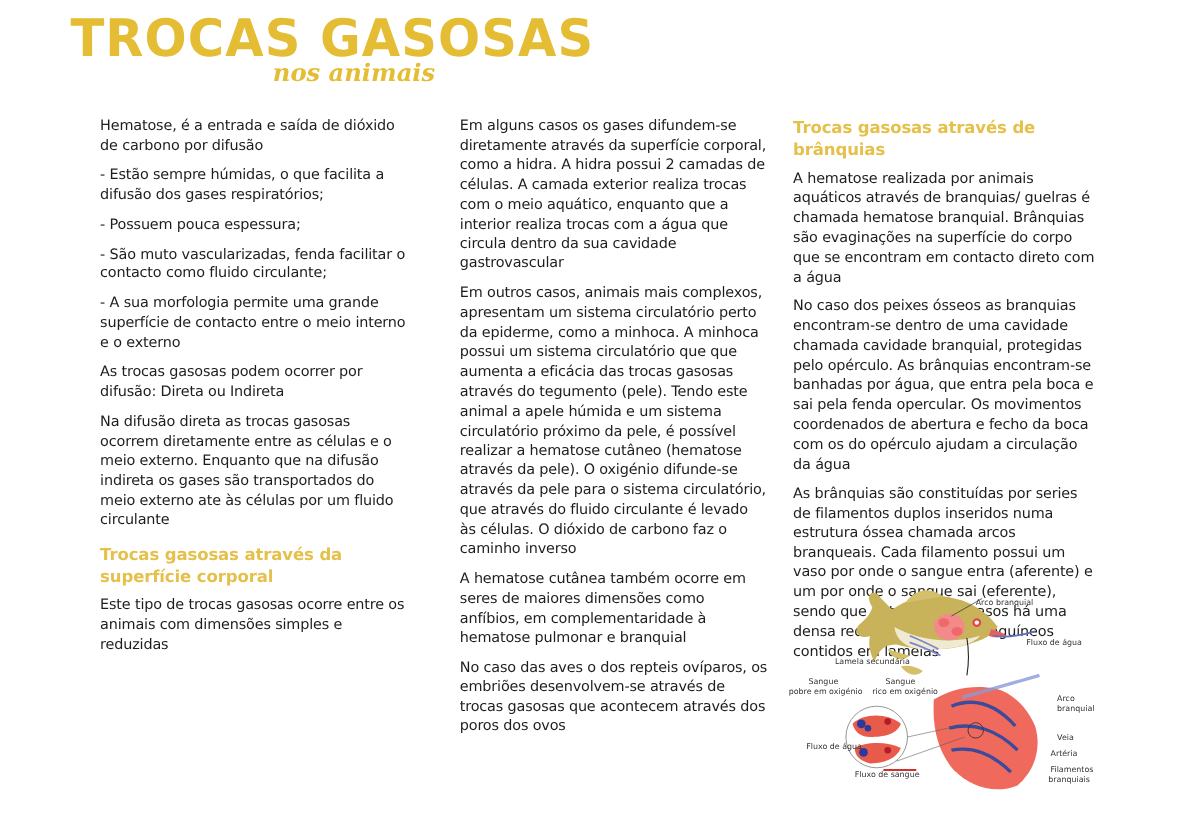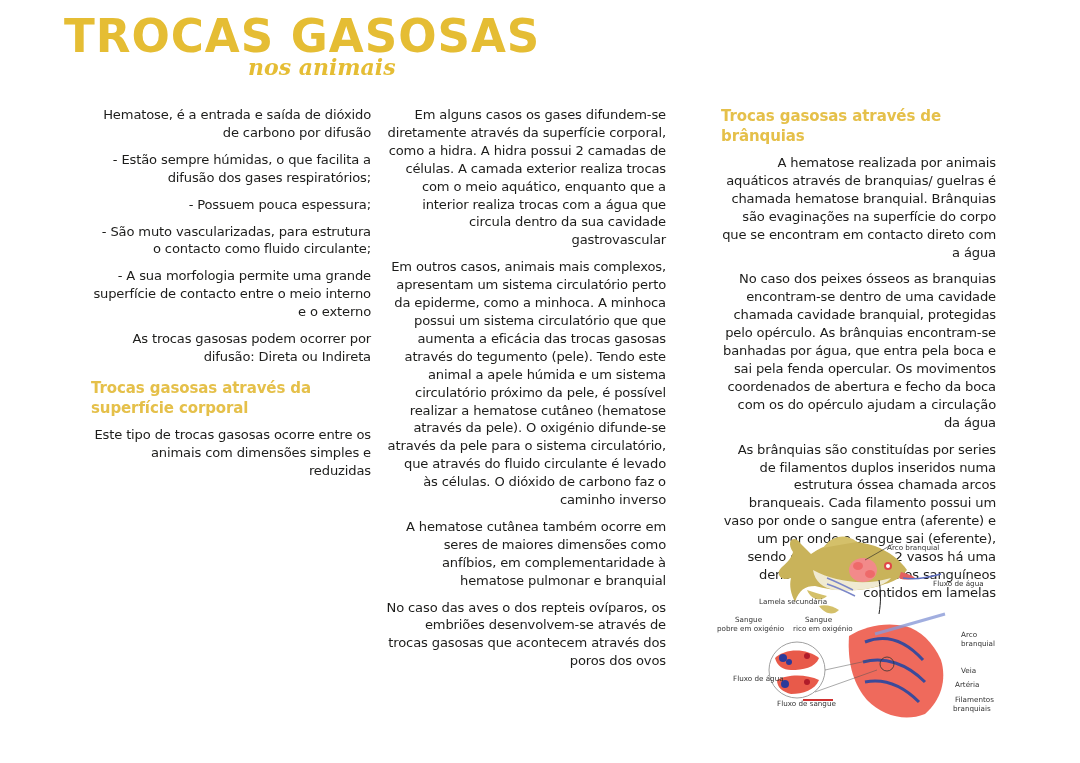--- a/index.html
+++ b/index.html
@@ -1,44 +1,45 @@
 <!DOCTYPE html>
 <html><head>
 <meta charset="utf-8">
 <style>
   html, body { margin: 0; padding: 0; background: #ffffff; }
   body { width: 1080px; height: 763px; position: relative; overflow: hidden; font-family: "DejaVu Sans", sans-serif; color: #1d1d1b; }
   .title-main { position: absolute; left: 64px; top: 12px; font-family: "DejaVu Sans", sans-serif; font-weight: bold; font-size: 47px; letter-spacing: 1px; color: #e5bd34; line-height: 1; white-space: nowrap; transform: scaleX(0.96); transform-origin: left top; }
   .title-sub { position: absolute; left: 248px; top: 56px; font-family: "DejaVu Serif", serif; font-style: italic; font-weight: bold; font-size: 22px; color: #e5bd34; line-height: 1; white-space: nowrap; }
   .col { position: absolute; top: 106px; width: 280px; }
   .col1 { left: 91px; }
-  .col2 { left: 386px; }
+  .col2 { left: 418px; }
   .col3 { left: 721px; width: 275px; }
-  .p { font-size: 13.1px; line-height: 17.9px; margin: 0 0 9px 0; letter-spacing: -0.15px; text-align: right; }
+  .p { font-size: 13.1px; line-height: 17.9px; margin: 0 0 9px 0; letter-spacing: -0.15px; }
   .h { font-weight: bold; font-size: 15px; line-height: 20px; color: #e5c04a; text-align: left; margin: 12px 0 8px 0; letter-spacing: -0.1px; }
   .col3 .h { margin-top: 0; margin-bottom: 8px; }
   .figure { position: absolute; left: 715px; top: 530px; width: 290px; height: 195px; }
   .figure svg { width: 100%; height: 100%; }
   .lbl { font-family: "DejaVu Sans", sans-serif; font-size: 7.2px; fill: #333; }
 </style>
 </head>
 <body>
 
 <div>
   <div class="title-main">TROCAS GASOSAS</div>
   <div class="title-sub">nos animais</div>
 </div>
 
 <div class="col col1">
   <p class="p">Hematose, é a entrada e saída de dióxido de carbono por difusão</p>
   <p class="p">- Estão sempre húmidas, o que facilita a difusão dos gases respiratórios;</p>
   <p class="p">- Possuem pouca espessura;</p>
-  <p class="p">- São muto vascularizadas, para estrutura o contacto como fluido circulante;</p>
+  <p class="p">- São muto vascularizadas, fenda facilitar o contacto como fluido circulante;</p>
   <p class="p">- A sua morfologia permite uma grande superfície de contacto entre o meio interno e o externo</p>
   <p class="p">As trocas gasosas podem ocorrer por difusão: Direta ou Indireta</p>
+  <p class="p">Na difusão direta as trocas gasosas ocorrem diretamente entre as células e o meio externo. Enquanto que na difusão indireta os gases são transportados do meio externo ate às células por um fluido circulante</p>
   <div class="h">Trocas gasosas através da superfície corporal</div>
   <p class="p">Este tipo de trocas gasosas ocorre entre os animais com dimensões simples e reduzidas</p>
 </div>
 
 <div class="col col2">
   <p class="p">Em alguns casos os gases difundem-se diretamente através da superfície corporal, como a hidra. A hidra possui 2 camadas de células. A camada exterior realiza trocas com o meio aquático, enquanto que a interior realiza trocas com a água que circula dentro da sua cavidade gastrovascular</p>
   <p class="p">Em outros casos, animais mais complexos, apresentam um sistema circulatório perto da epiderme, como a minhoca. A minhoca possui um sistema circulatório que que aumenta a eficácia das trocas gasosas através do tegumento (pele). Tendo este animal a apele húmida e um sistema circulatório próximo da pele, é possível realizar a hematose cutâneo (hematose através da pele). O oxigénio difunde-se através da pele para o sistema circulatório, que através do fluido circulante é levado às células. O dióxido de carbono faz o caminho inverso</p>
   <p class="p">A hematose cutânea também ocorre em seres de maiores dimensões como anfíbios, em complementaridade à hematose pulmonar e branquial</p>
   <p class="p">No caso das aves o dos repteis ovíparos, os embriões desenvolvem-se através de trocas gasosas que acontecem através dos poros dos ovos</p>
 </div>

